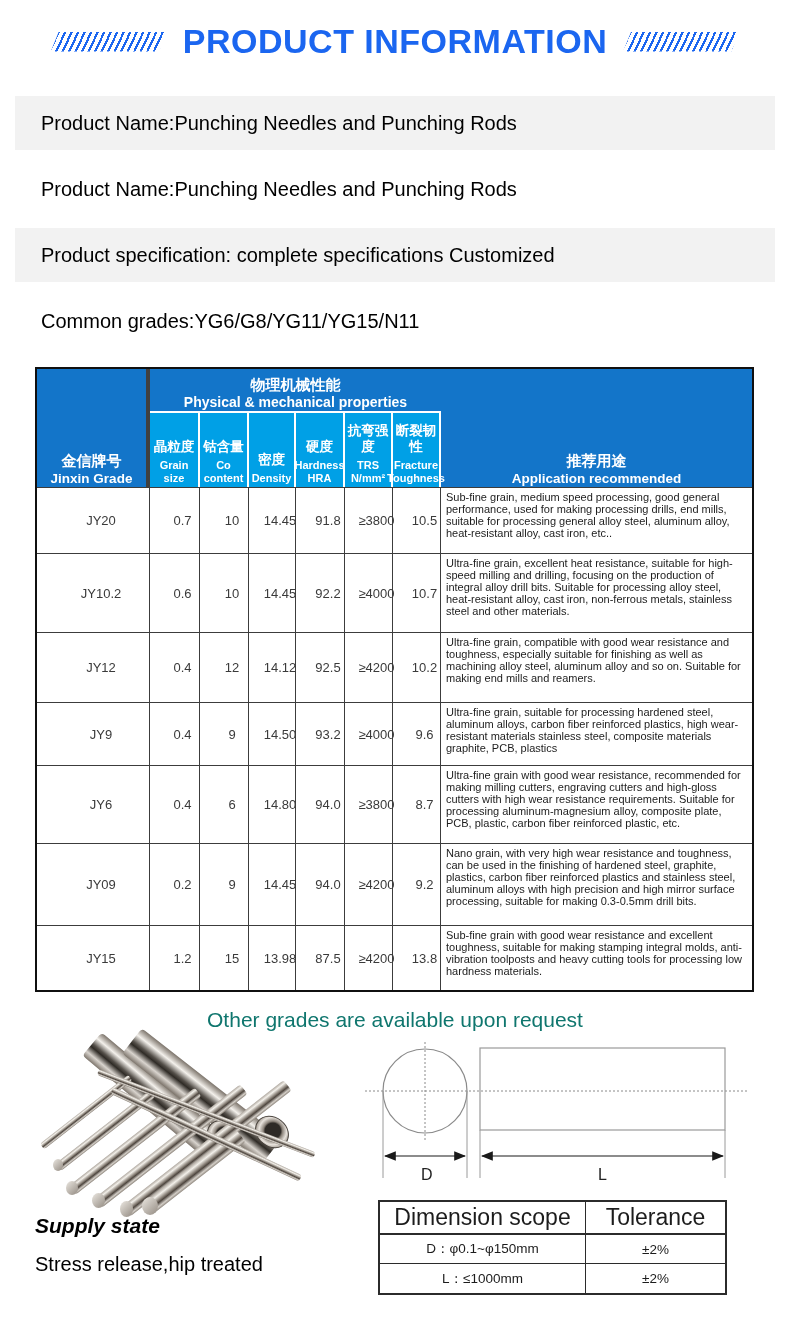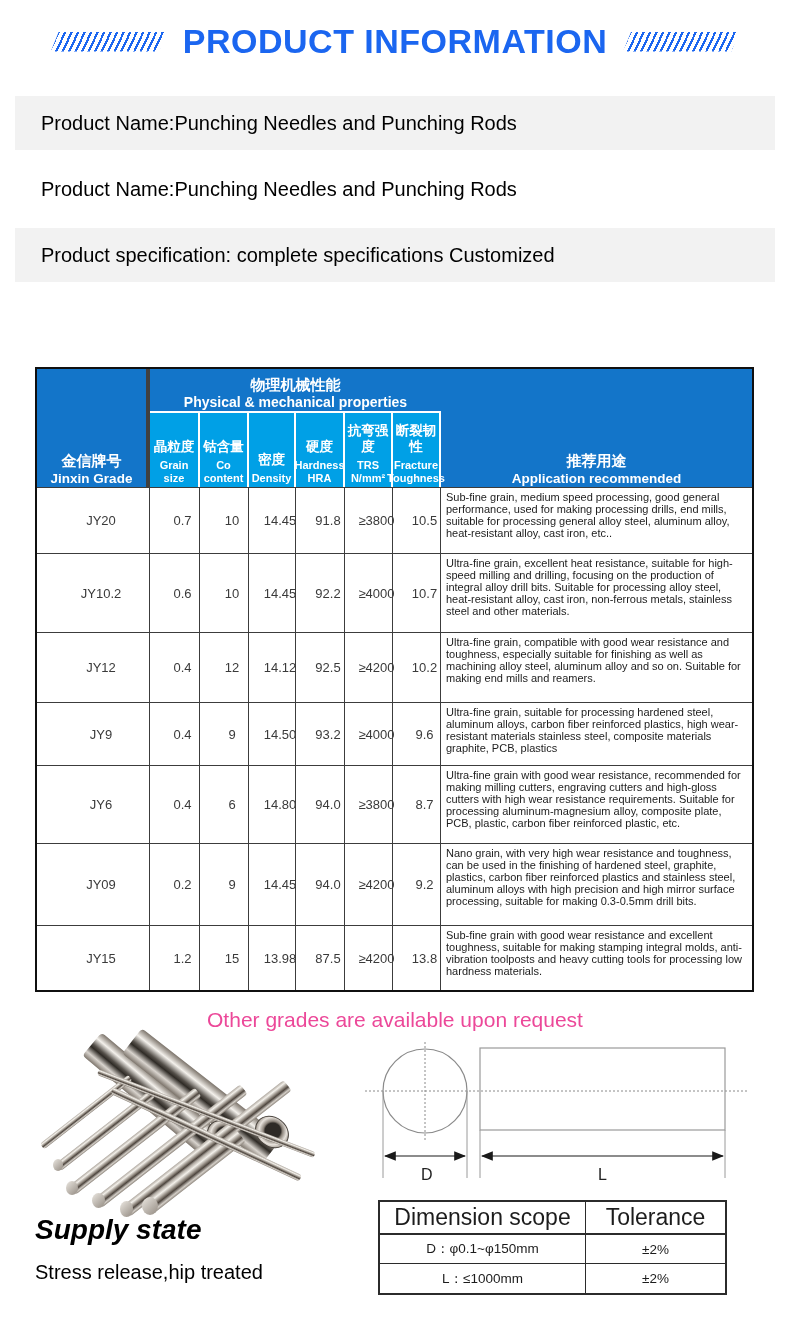--- a/index.html
+++ b/index.html
@@ -35,38 +35,38 @@
   .hd-sub .zh { font-size:13.5px; line-height:16px; }
   .hd-sub .en { font-size:11px; line-height:13px; margin-top:4px; }
   .trow { display:contents; }
   .cell { border-right:1px solid #3c3c3c; border-top:1px solid #3c3c3c;
     display:flex; align-items:center; justify-content:center;
     font-size:13px; color:#3a3a3a; text-align:center;padding-left:16px; }
   .cell.app { font-size:11px; line-height:12px; color:#1c1c1c; text-align:left;
     align-items:flex-start; justify-content:flex-start; padding:3px 4px 2px 5px; border-right:none; display:block; overflow:hidden; }
 
   
-  .other-note { position:absolute; top:1008px; left:0; right:0; text-align:center; font-size:21px; color:#ec4899; }
+  .other-note { position:absolute; top:1008px; left:0; right:0; text-align:center; font-size:21px; color:#0f766e; }
 
   
   .rods { position:absolute; left:20px; top:1035px; width:315px; height:180px; }
   .rod, .tube { position:absolute; transform-origin:left center; border-radius:3px;
     background:linear-gradient(to bottom,#b0a9a1 0%,#f3f0ea 22%,#8d857c 48%,#4e463f 62%,#d4cfc8 84%,#8d857c 100%); }
   .tube { border-radius:4px;
     background:linear-gradient(to bottom,#7d756c,#f4f1ec 25%,#55504a 48%,#2f2b26 58%,#d9d4ce 80%,#7d756c); }
   .bore { position:absolute; border-radius:50%; border:1px solid #4a443e;
     background:radial-gradient(circle at 50% 45%,#2e2a26 0 34%,#8d857c 42%,#e8e3dd 60%,#a49c93 76%,#6e665e); }
   .cap { position:absolute; border-radius:50%; background:linear-gradient(135deg,#ece8e2,#938b82); }
 
   
   .diagram { position:absolute; left:355px; top:1038px; }
 
   
   .supply { position:absolute; left:35px; top:1214px; }
-  .supply .s-title { font-size:28px; font-weight:bold; font-style:italic; color:#000; }
+  .supply .s-title { font-size:21px; font-weight:bold; font-style:italic; color:#000; }
   .supply .s-sub { font-size:20px; color:#000; margin-top:15px; }
 
   
   .dim-table { position:absolute; left:378px; top:1200px; display:grid;
     grid-template-columns:206px 139px; grid-template-rows:33px 29px 29px;
     border:2px solid #2b2b2b; }
   .dim-table .dcell { display:flex; align-items:center; justify-content:center;
     border-right:1px solid #2b2b2b; border-bottom:1px solid #2b2b2b; color:#1c1c1c; }
   .dim-table .dcell:nth-child(2n) { border-right:none; }
   .dim-table .dhead { font-size:23px; border-bottom:2px solid #2b2b2b; }
@@ -81,20 +81,21 @@
   <div class="masthead">
     <div class="stripes"></div>
     <h1>PRODUCT INFORMATION</h1>
     <div class="stripes"></div>
   </div>
 
   <div class="bars">
     <div class="bar shaded"><span>Product Name:Punching Needles and Punching Rods</span></div>
     <div class="bar"><span>Product Name:Punching Needles and Punching Rods</span></div>
     <div class="bar shaded"><span>Product specification: complete specifications Customized</span></div>
+    <div class="bar"><span>Common grades:YG6/G8/YG11/YG15/N11</span></div>
   </div>
 
   <div class="ptable">
     <div class="hd hd-grade">
       <span class="zh">金信牌号</span>
       <span class="en">Jinxin Grade</span>
     </div>
     <div class="hd hd-group">
       <span class="zh">物理机械性能</span>
       <span class="en">Physical &amp; mechanical properties</span>

